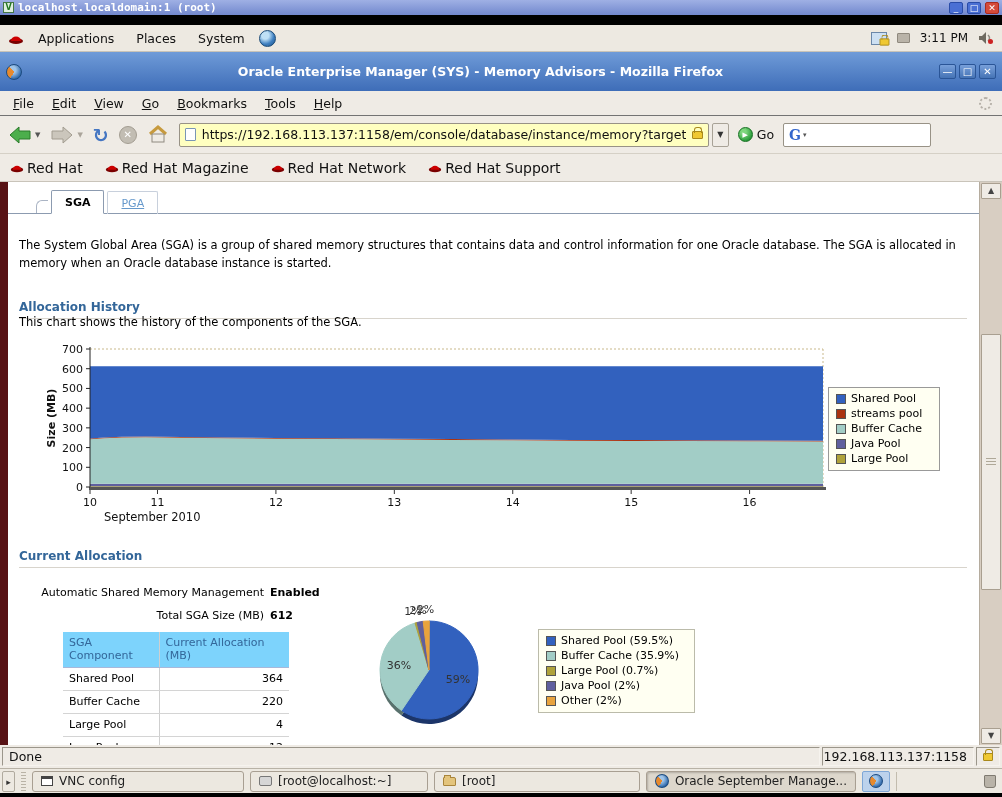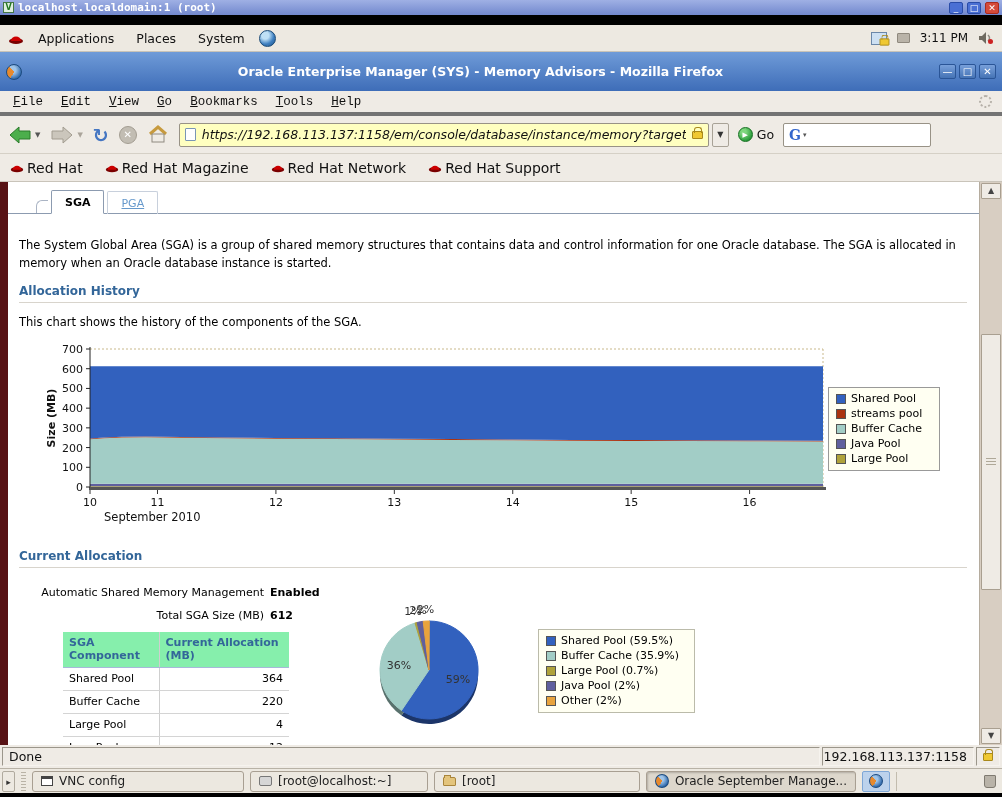--- a/index.html
+++ b/index.html
@@ -31,32 +31,32 @@
 
   
   .ff-window { flex:1; display:flex; flex-direction:column; min-height:0; }
   .ff-titlebar { height:39px; background:linear-gradient(#6F9BD8,#3E6DB8); display:flex; align-items:center; padding:0 6px; position:relative; }
   .ff-title { flex:1; text-align:center; color:#fff; font-weight:bold; font-size:12.5px; }
   .ff-winbtns { display:flex; gap:3px; }
   .wbtn { width:17px; height:15px; border-radius:2px; background:linear-gradient(#6E95D2,#45700000) #5585C8; background:linear-gradient(#78A0DA,#4573B5); border:1px solid #2A5597; color:#fff; font-size:10px; line-height:13px; text-align:center; }
   .fficon { width:16px; height:16px; border-radius:50%; background:conic-gradient(from 210deg, #E78A2E 0 110deg, rgba(0,0,0,0) 110deg), radial-gradient(circle at 38% 35%, #9FC4E8 0 28%, #2B65A8 75%); border:1px solid #1C4B80; }
   .ffmini { width:14px; height:14px; border-radius:50%; background:conic-gradient(from 210deg, #E78A2E 0 110deg, rgba(0,0,0,0) 110deg), radial-gradient(circle at 38% 35%, #9FC4E8 0 28%, #2B65A8 75%); border:1px solid #1C4B80; }
 
-  .ff-menubar { height:25px; background:#EFEBE5; border-bottom:4px solid #737373; display:flex; align-items:center; padding:8px 4px;font-family:Liberation Mono, monospace; }
+  .ff-menubar { height:25px; background:#EFEBE5; border-bottom:1px solid #737373; display:flex; align-items:center; padding:8px 4px; }
   .menu-item { display:inline-block; font-size:12.5px; color:#111; padding:3px 9px; }
   .menu-item::first-letter { text-decoration:underline; }
   .throbber { margin-left:auto; width:13px; height:13px; border:2px dotted #B5B0A8; border-radius:50%; margin-right:6px; }
 
   .ff-navbar { height:38px; background:#EFEBE5; border-bottom:1px solid #D5D0C6; display:flex; align-items:center; padding:0 8px; gap:3px; }
   .navsep { width:4px; }
   .ddcaret { font-size:7px; color:#555; }
   .ddcaret.dis { color:#AAA49A; }
   .stop-ico { width:18px; height:18px; border-radius:50%; background:#C2BDB3; border:1px solid #A39D92; color:#fff; font-size:10px; font-weight:bold; line-height:16px; text-align:center; }
   .reload-ico { font-size:19px; font-weight:bold; color:#4576C2; line-height:18px; }
-  .url-field { flex:1; max-width:530px; height:24px; background:#FFFFC0; border:1px solid #989286; border-radius:2px; display:flex; align-items:center; padding:0 5px; gap:6px;font-style:italic; }
+  .url-field { flex:1; max-width:530px; height:24px; background:#FFFFC0; border:1px solid #989286; border-radius:2px; display:flex; align-items:center; padding:0 5px; gap:6px; }
   .url-text { flex:1; font-size:12.5px; color:#111; white-space:nowrap; overflow:hidden; }
   .doc-ico { width:11px; height:13px; background:#fff; border:1px solid #7A96B5; border-radius:1px; }
   .url-dd { width:17px; height:24px; background:#EFEBE5; border:1px solid #A8A296; border-radius:2px; text-align:center; font-size:8px; line-height:22px; color:#333; }
   .go-wrap { display:flex; align-items:center; gap:4px; padding:0 6px; font-size:12.5px; color:#111; }
   .go-ball { width:15px; height:15px; border-radius:50%; background:radial-gradient(circle at 35% 30%, #7ED67E 0 20%, #2E9E3E 70%, #1A7A2A 100%); border:1px solid #157020; color:#fff; font-size:7px; line-height:14px; text-align:center; }
   .search-field { width:148px; height:24px; background:#fff; border:1px solid #989286; border-radius:2px; display:flex; align-items:center; padding:0 5px; gap:2px; }
   .g-logo { font-family:"DejaVu Serif","Liberation Serif",serif; font-weight:bold; color:#3366CC; font-size:14px; }
 
   .ff-bookmarks { height:28px; background:#EFEBE5; border-bottom:1px solid #C9C4BA; display:flex; align-items:center; padding:0 10px; gap:22px; }
   .bm { display:flex; align-items:center; gap:3px; font-size:14px; color:#111; }
@@ -72,38 +72,38 @@
     background:repeating-linear-gradient(#AFA898 0 1px, rgba(0,0,0,0) 1px 3px); }
 
   
   .tabbar { position:absolute; top:6px; left:0; right:0; height:26px; border-bottom:1px solid #8C9BB0; padding-left:28px; display:flex; align-items:flex-end; }
   .tab-stub { width:12px; height:13px; border:1px solid #AAB4C4; border-right:none; border-bottom:none; border-radius:6px 0 0 0; margin-right:3px; }
   .tab { font-size:11px; padding:5px 13px 4px; margin-bottom:-1px; }
   .tab.active { font-weight:bold; color:#000; background:#fff; border:1px solid #8C9BB0; border-bottom:1px solid #fff; border-radius:2px 2px 0 0; }
   .tab.link { color:#6699CC; text-decoration:underline; border:1px solid #C8D0DC; border-bottom:none; margin-left:3px; border-radius:2px 2px 0 0; }
   .intro { position:absolute; top:54px; left:11px; right:12px; line-height:18px; color:#000; }
   .section-heading { position:absolute; left:11px; right:12px; font-size:12px; font-weight:bold; color:#336699; border-bottom:1px solid #D8D4CC; padding-bottom:4px; }
-  .h-alloc { top:102px; }
+  .h-alloc { top:118px; }
   .h-cur { top:367px; }
   .chart-desc { position:absolute; top:133px; left:11px; color:#000; }
   #areaChartSvg { position:absolute; top:150px; left:0; }
   svg text { font-family:"DejaVu Sans","Liberation Sans",sans-serif; }
   .legend-box { position:absolute; background:#FFFFF2; border:1px solid #999; padding:5px 7px; display:flex; flex-direction:column; gap:3px; }
   .area-legend { left:820px; top:205px; width:112px; }
   .pie-legend { left:530px; top:447px; width:157px; border-color:#BBA; }
   .lg-item { display:flex; align-items:center; gap:5px; font-size:11px; color:#000; line-height:12px; }
   .sw { width:10px; height:10px; border:1px solid #555; flex:0 0 auto; }
 
   .form-block { position:absolute; top:404px; left:20px; width:310px; }
   .form-row { display:flex; gap:6px; margin-bottom:10px; font-size:11px; }
   .form-label { width:236px; text-align:right; color:#000; }
   .form-value { font-weight:bold; color:#000; }
 
   .sga-table { position:absolute; top:450px; left:55px; border-collapse:collapse; font-size:11px; }
-  .sga-table th { background:#86efac; color:#336699; font-weight:bold; text-align:left; padding:4px 6px 5px; border-bottom:1px solid #A8B8DA; }
+  .sga-table th { background:#7dd3fc; color:#336699; font-weight:normal; text-align:left; padding:4px 6px 5px; border-bottom:1px solid #A8B8DA; }
   .sga-table th + th, .sga-table td + td { border-left:1px solid #CFCFCF; }
   .sga-table td { padding:4px 6px 5px; border-bottom:1px solid #D4D4D4; color:#000; background:#fff; }
   .sga-table th:first-child { width:96px; } .sga-table th:last-child { width:130px; }
   .sga-table td.num { text-align:right; }
   #pieSvg { position:absolute; left:345px; top:416px; }
 
   
   .ff-statusbar { height:23px; background:#EFEBE5; display:flex; gap:2px; padding:2px 2px; }
   .sunken { border:1px solid; border-color:#9B968B #F6F3EE #F6F3EE #9B968B; background:#EFEBE5; font-size:12.5px; color:#111; display:flex; align-items:center; padding:0 6px; }
   .st-left { flex:1; }

